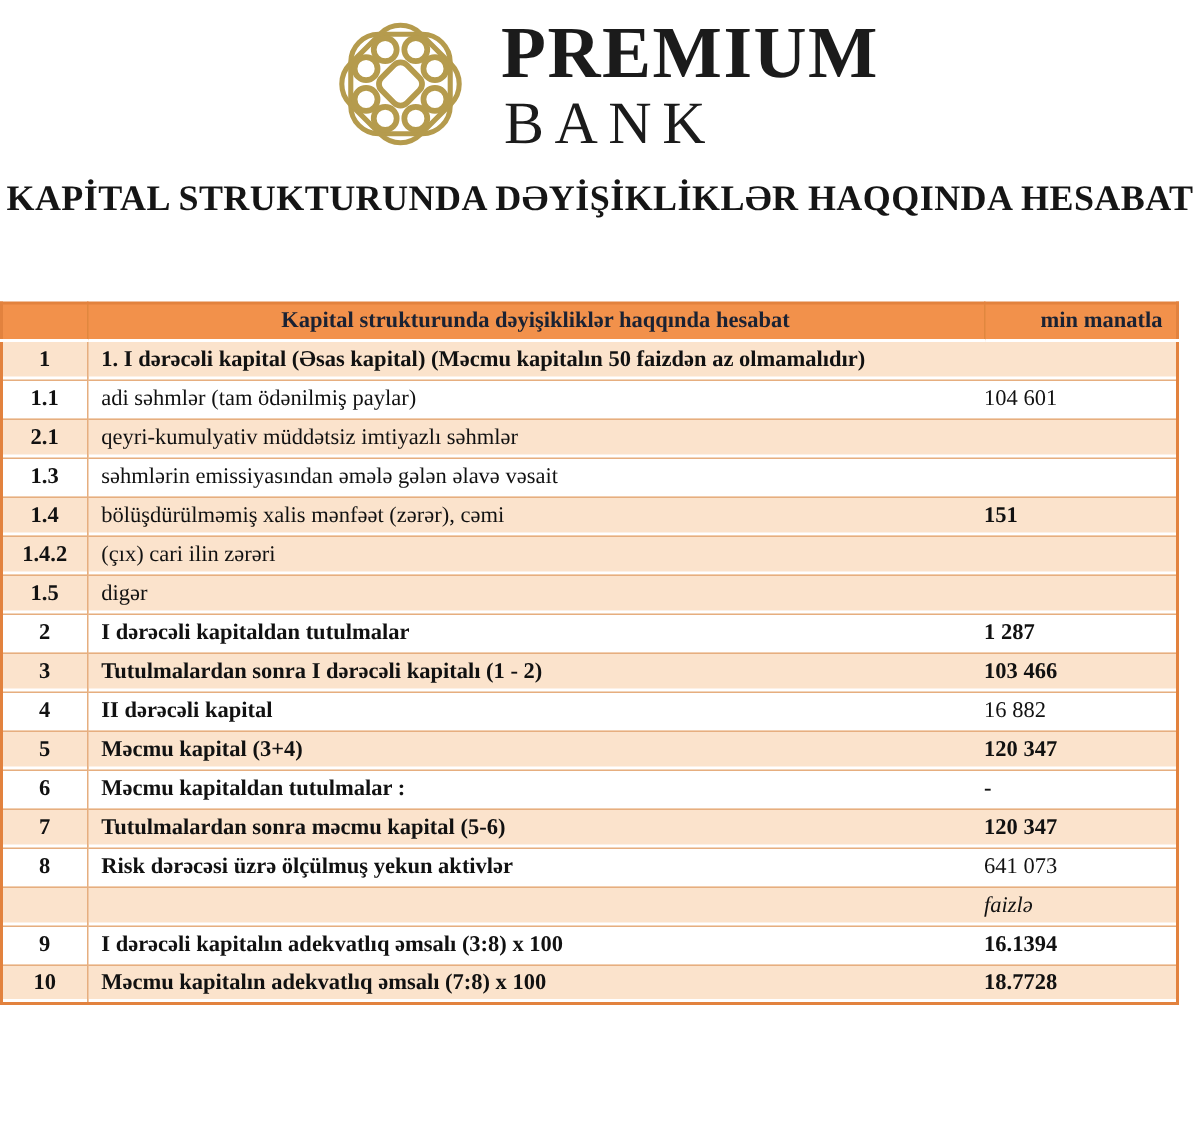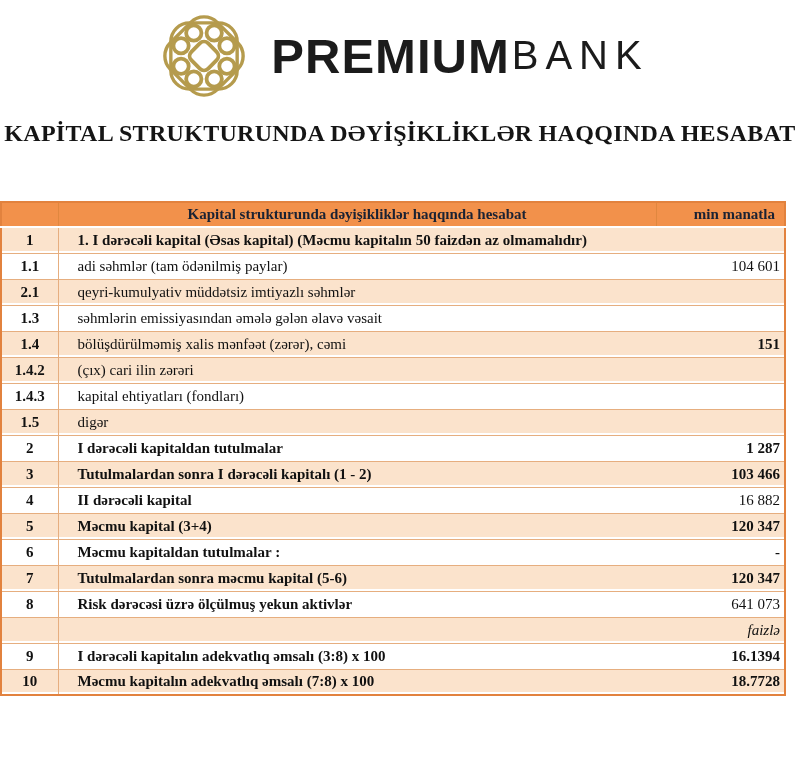--- a/index.html
+++ b/index.html
@@ -22,22 +22,22 @@
   }
   .page{width:800px;height:761px;position:relative;}
 
   
   .logo{
     display:flex;justify-content:center;align-items:center;
     gap:14px;padding-top:4px;height:108px;
   }
   .ornament{width:106px;height:102px;display:block;}
   .ornament svg{width:100%;height:100%;display:block;}
-  .brand{display:flex;flex-direction:row;align-items:flex-start;
-    font-family:Liberation Sans, sans-serif;color:var(--brand-text);}
+  .brand{display:flex;flex-direction:column;align-items:flex-start;
+    font-family:Liberation Serif, serif;color:var(--brand-text);}
   .brand-top{font-size:49px;font-weight:bold;letter-spacing:1px;line-height:1;}
   .brand-bottom{font-size:40px;font-weight:400;letter-spacing:7px;line-height:1;margin-top:3px;margin-left:2px;}
 
   
   .title{
     text-align:center;margin-top:12px;
     font-size:24px;font-weight:bold;letter-spacing:0.3px;
     color:#151515;
   }
 
@@ -64,22 +64,22 @@
   thead th.col-value{text-align:right;padding-right:9px;}
 
   tbody td{
     height:26px;vertical-align:middle;
     border-bottom:1px solid var(--grid);
     box-shadow:inset 0 -2px 0 #ffffff;
   }
   tr.peach td{background:var(--row-peach);}
   tr.white td{background:var(--row-white);}
   td.col-no{text-align:center;border-right:1px solid var(--grid);}
-  td.col-label{padding-left:19px;}
-  td.col-value{text-align:right;padding-right:4px;}
+  td.col-label{padding-left:9px;}
+  td.col-value{text-align:left;padding-right:4px;}
   .b{font-weight:bold;}
   .i{font-style:italic;}
 </style>
 </head>
 <body>
 
 <div class="page">
 
   <header class="logo">
     <span class="ornament">
@@ -146,25 +146,20 @@
         <tr class="peach">
           <td class="col-no b">1.4</td>
           <td class="col-label">bölüşdürülməmiş xalis mənfəət (zərər), cəmi</td>
           <td class="col-value b">151</td>
         </tr>
         <tr class="peach">
           <td class="col-no b">1.4.2</td>
           <td class="col-label">(çıx) cari ilin zərəri</td>
           <td class="col-value"></td>
         </tr>
-        <tr class="white">
-          <td class="col-no b">1.4.3</td>
-          <td class="col-label">kapital ehtiyatları (fondları)</td>
-          <td class="col-value"></td>
-        </tr>
         <tr class="peach">
           <td class="col-no b">1.5</td>
           <td class="col-label">digər</td>
           <td class="col-value"></td>
         </tr>
         <tr class="white">
           <td class="col-no b">2</td>
           <td class="col-label b">I dərəcəli kapitaldan  tutulmalar</td>
           <td class="col-value b">1 287</td>
         </tr>

